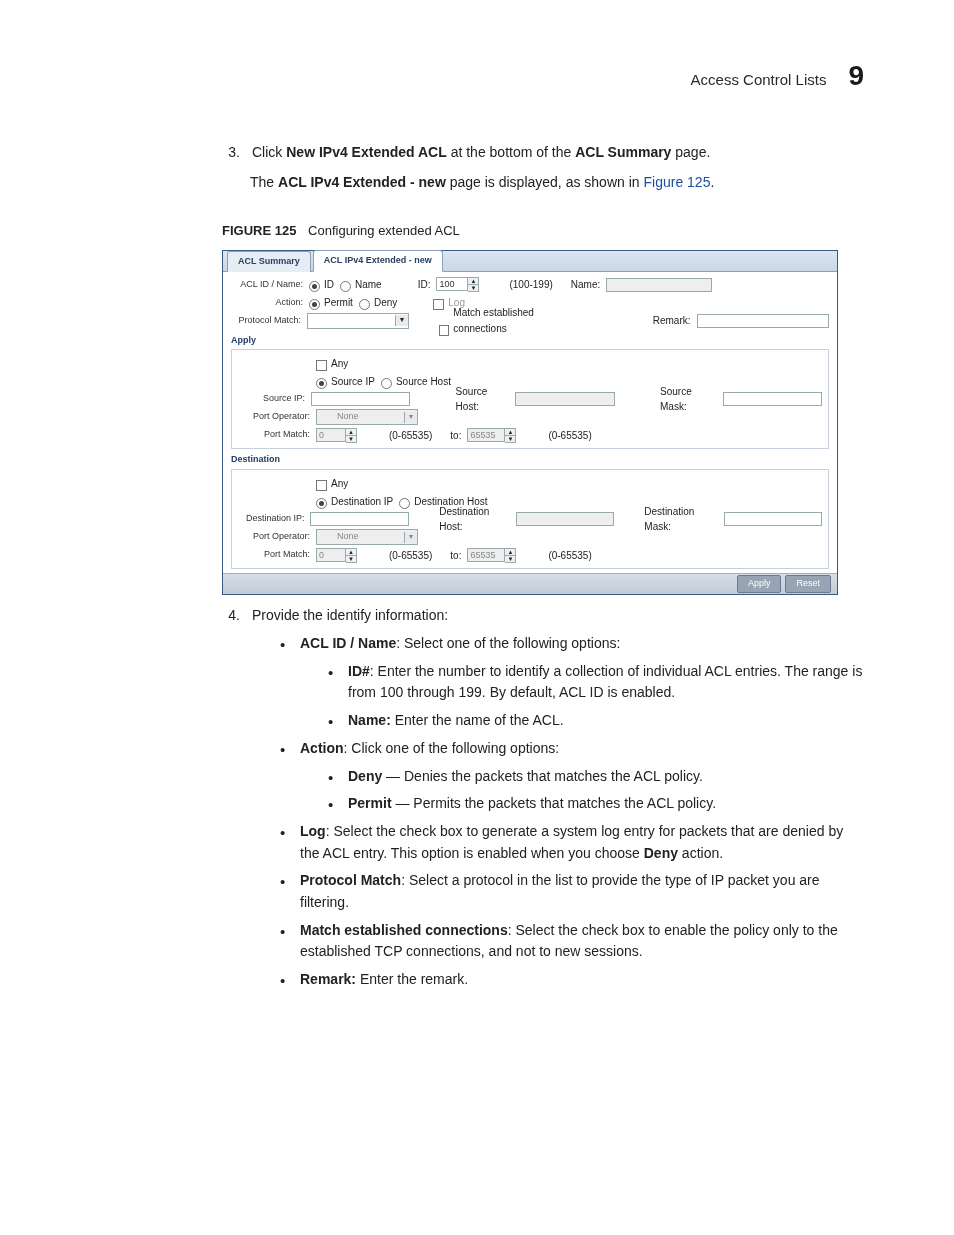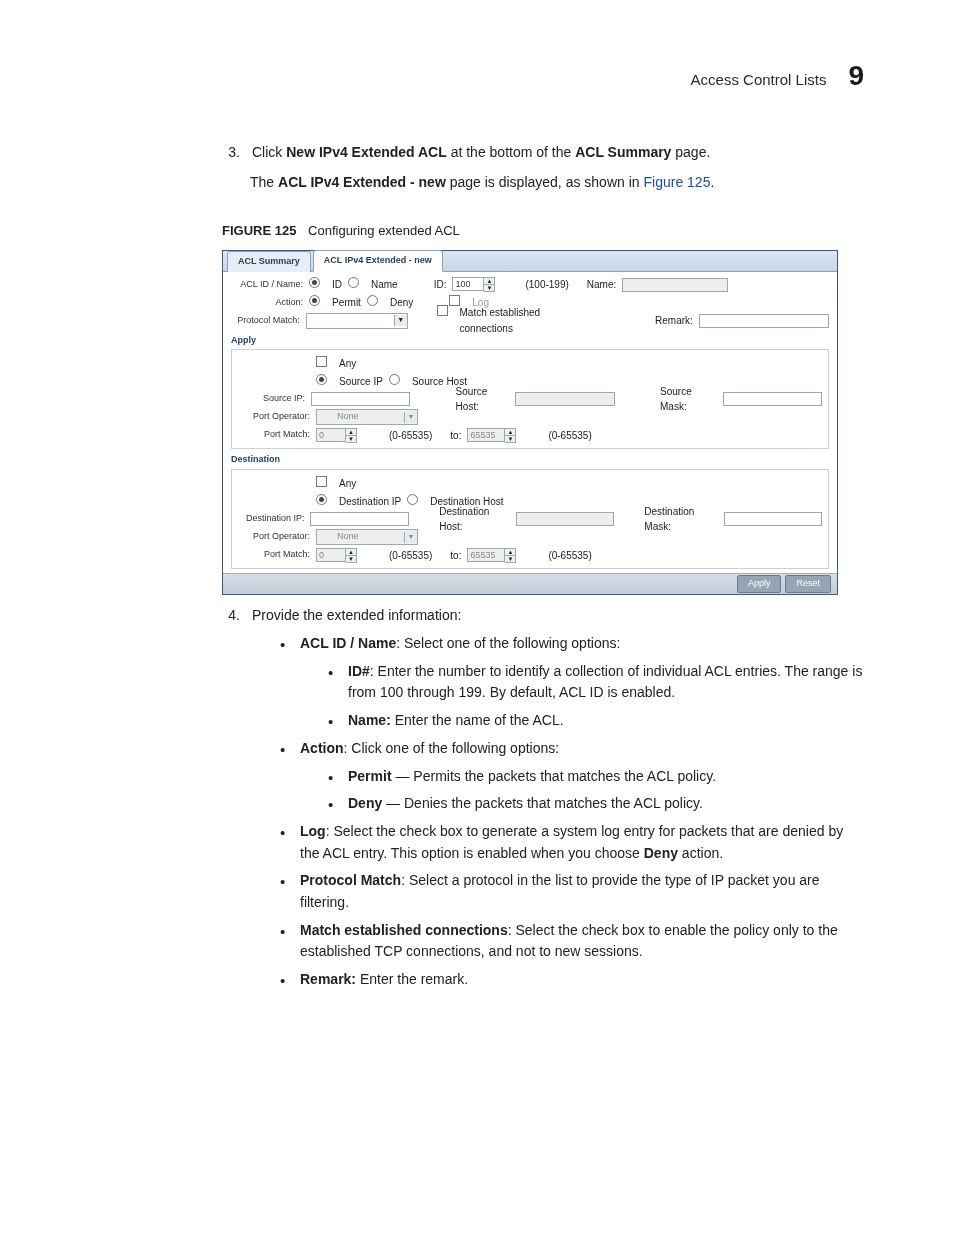--- a/index.html
+++ b/index.html
@@ -123,22 +123,22 @@
     gap: 6px;
   }
   .flabel {
     width: 72px;
     text-align: right;
     color: #333;
     font-size: 9px;
   }
   .radio, .check {
     display: inline-flex;
-    align-items: flex-start;
-    gap: 12px;
+    align-items: flex-end;
+    gap: 4px;
   }
   .rdot {
     width: 9px; height: 9px;
     border: 1px solid #777;
     border-radius: 50%;
     display: inline-block;
     position: relative;
     background: #fff;
   }
   .rdot.on::after {
@@ -454,36 +454,36 @@
       </div>
 
       <div class="btnbar">
         <span class="btn">Apply</span>
         <span class="btn">Reset</span>
       </div>
     </div>
 
     <div class="step">
       <span class="num">4.</span>
-      <span>Provide the extended information:</span>
+      <span>Provide the identify information:</span>
     </div>
 
     <ul class="bul" style="margin-left:210px;">
       <li>
         <b>ACL ID / Name</b><span>: Select one of the following options:</span>
         <ul class="bul" style="margin-left:28px; margin-top:6px;">
           <li><b>ID#</b><span>: Enter the number to identify a collection of individual ACL entries. The range is from 100 through 199. By default, ACL ID is enabled.</span></li>
           <li><b>Name: </b><span>Enter the name of the ACL.</span></li>
         </ul>
       </li>
       <li>
         <b>Action</b><span>: Click one of the following options:</span>
         <ul class="bul" style="margin-left:28px; margin-top:6px;">
+          <li><b>Deny</b><span> — Denies the packets that matches the ACL policy.</span></li>
           <li><b>Permit</b><span> — Permits the packets that matches the ACL policy.</span></li>
-          <li><b>Deny</b><span> — Denies the packets that matches the ACL policy.</span></li>
         </ul>
       </li>
       <li><b>Log</b><span>: Select the check box to generate a system log entry for packets that are denied by the ACL entry. This option is enabled when you choose </span><b>Deny</b><span> action.</span></li>
       <li><b>Protocol Match</b><span>: Select a protocol in the list to provide the type of IP packet you are filtering.</span></li>
       <li><b>Match established connections</b><span>: Select the check box to enable the policy only to the established TCP connections, and not to new sessions.</span></li>
       <li><b>Remark: </b><span>Enter the remark.</span></li>
     </ul>
   </div>
 </div>
 

